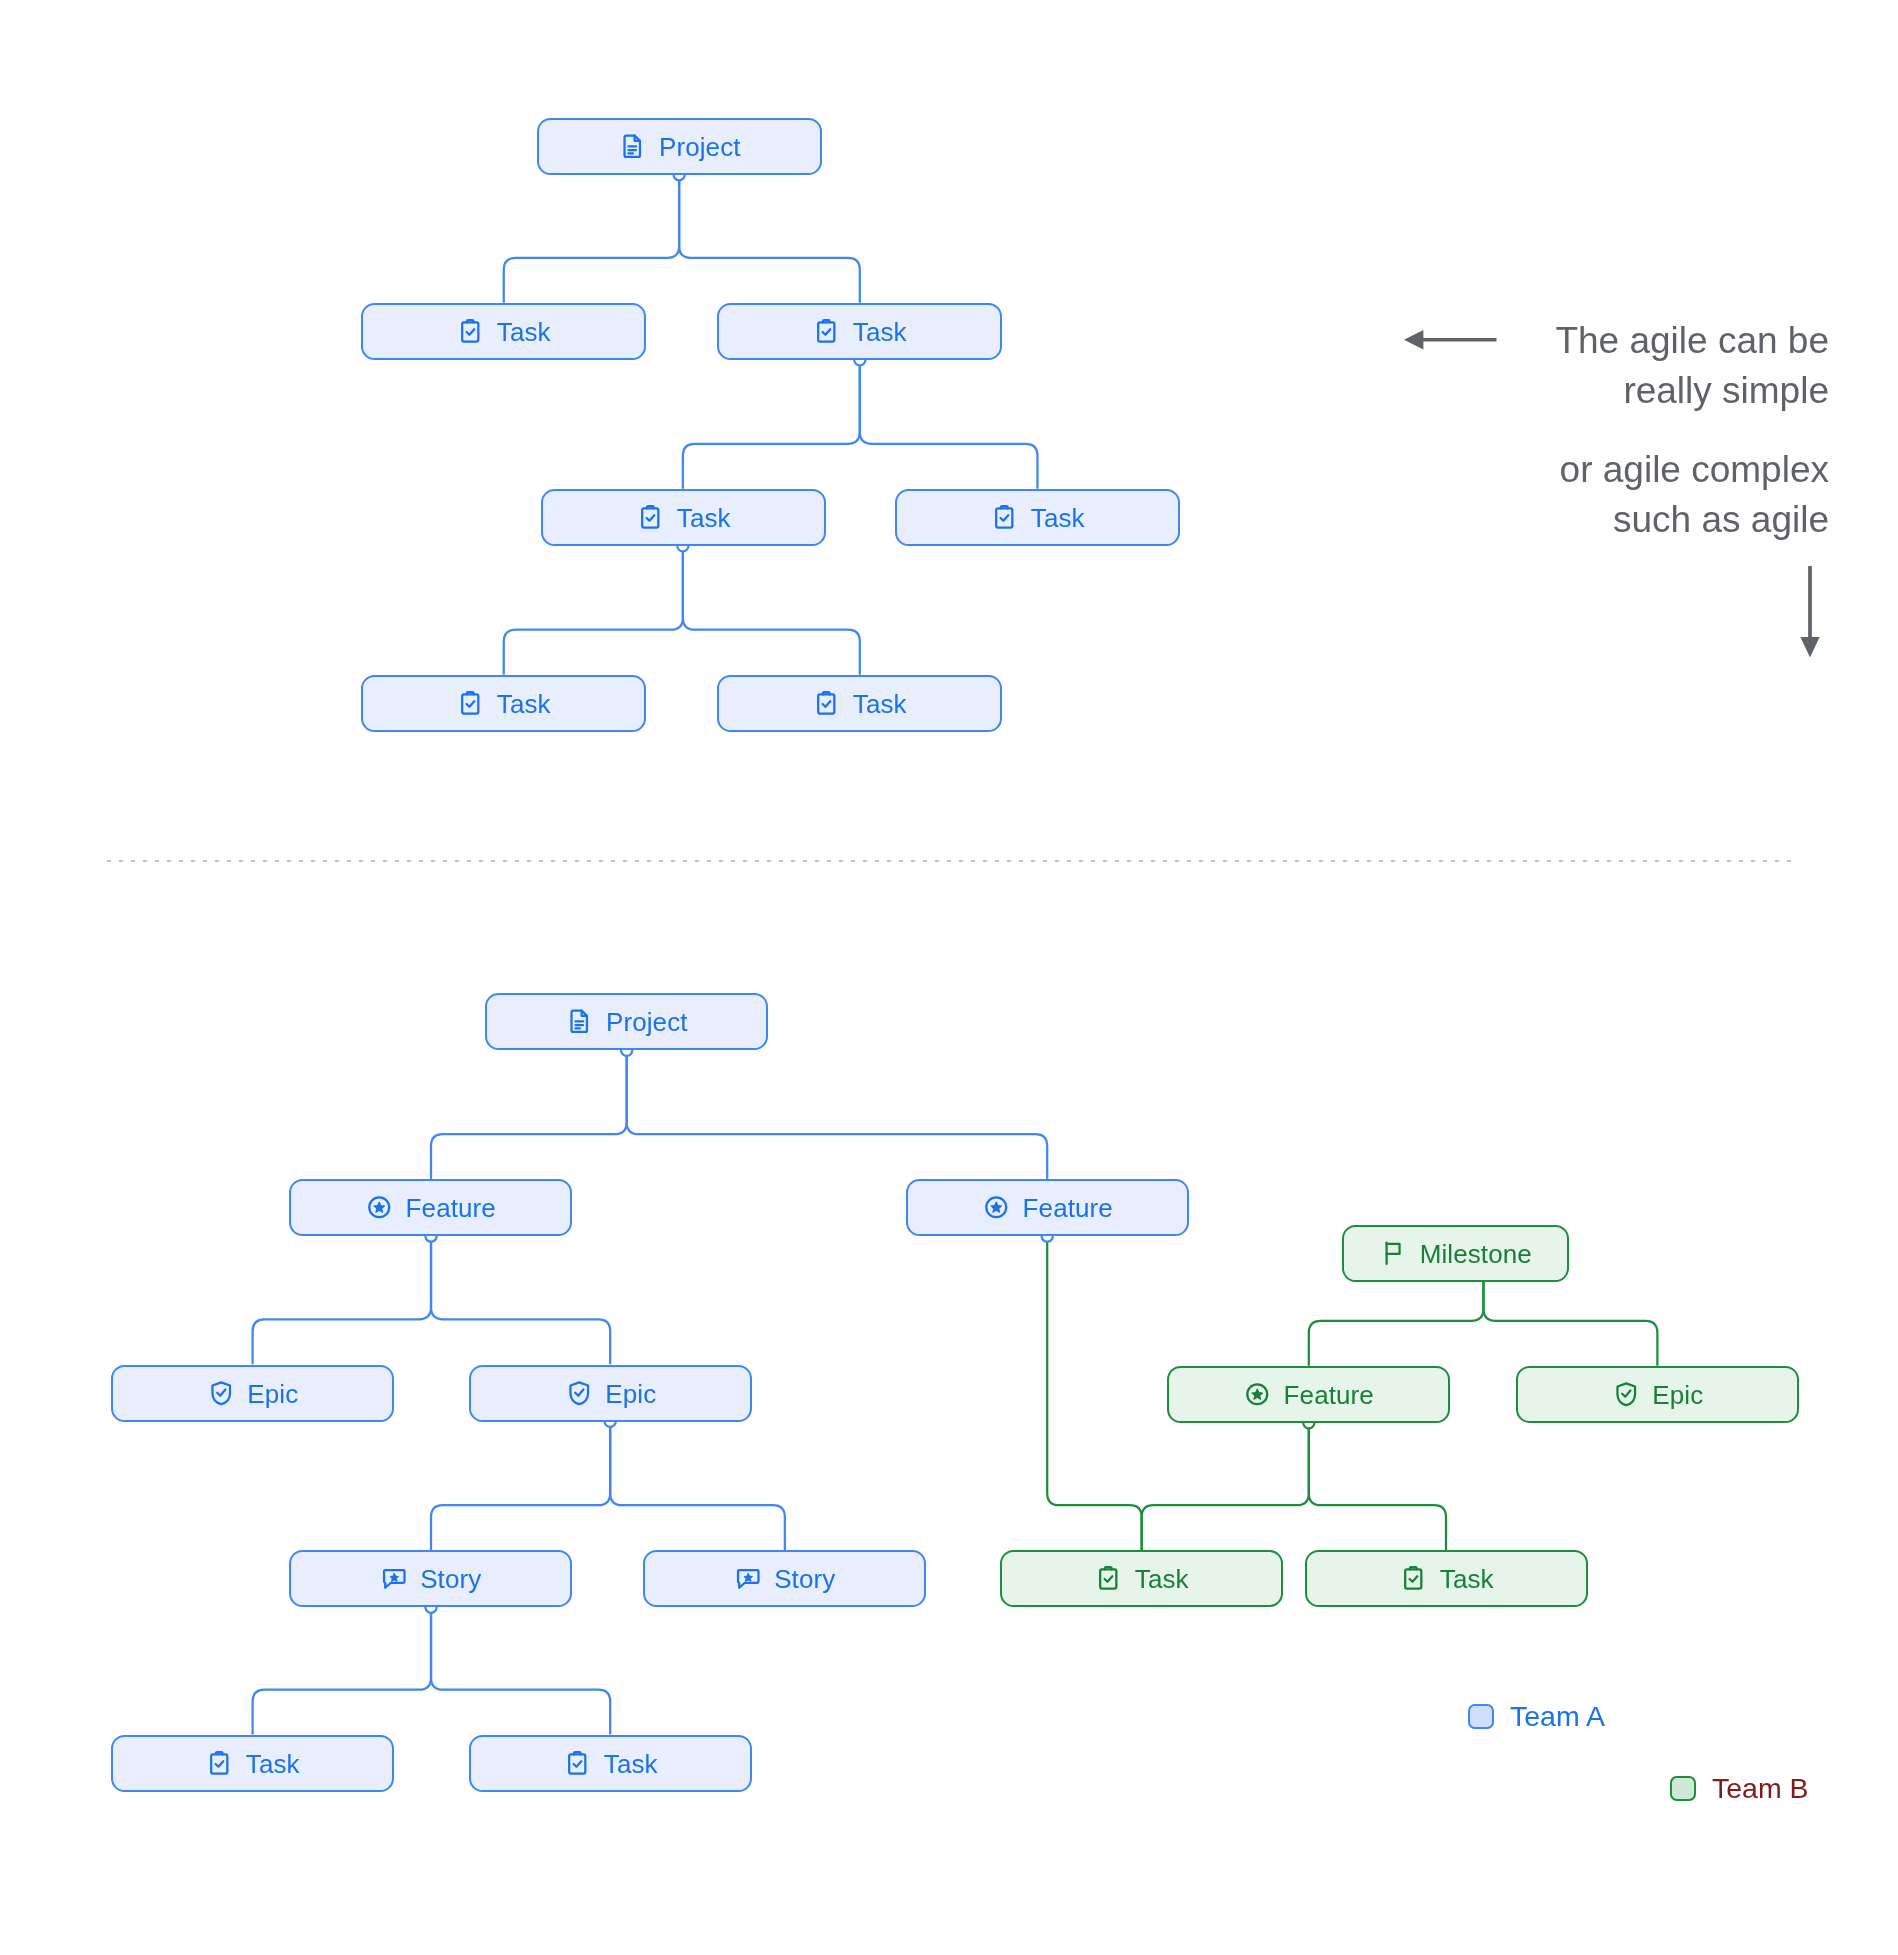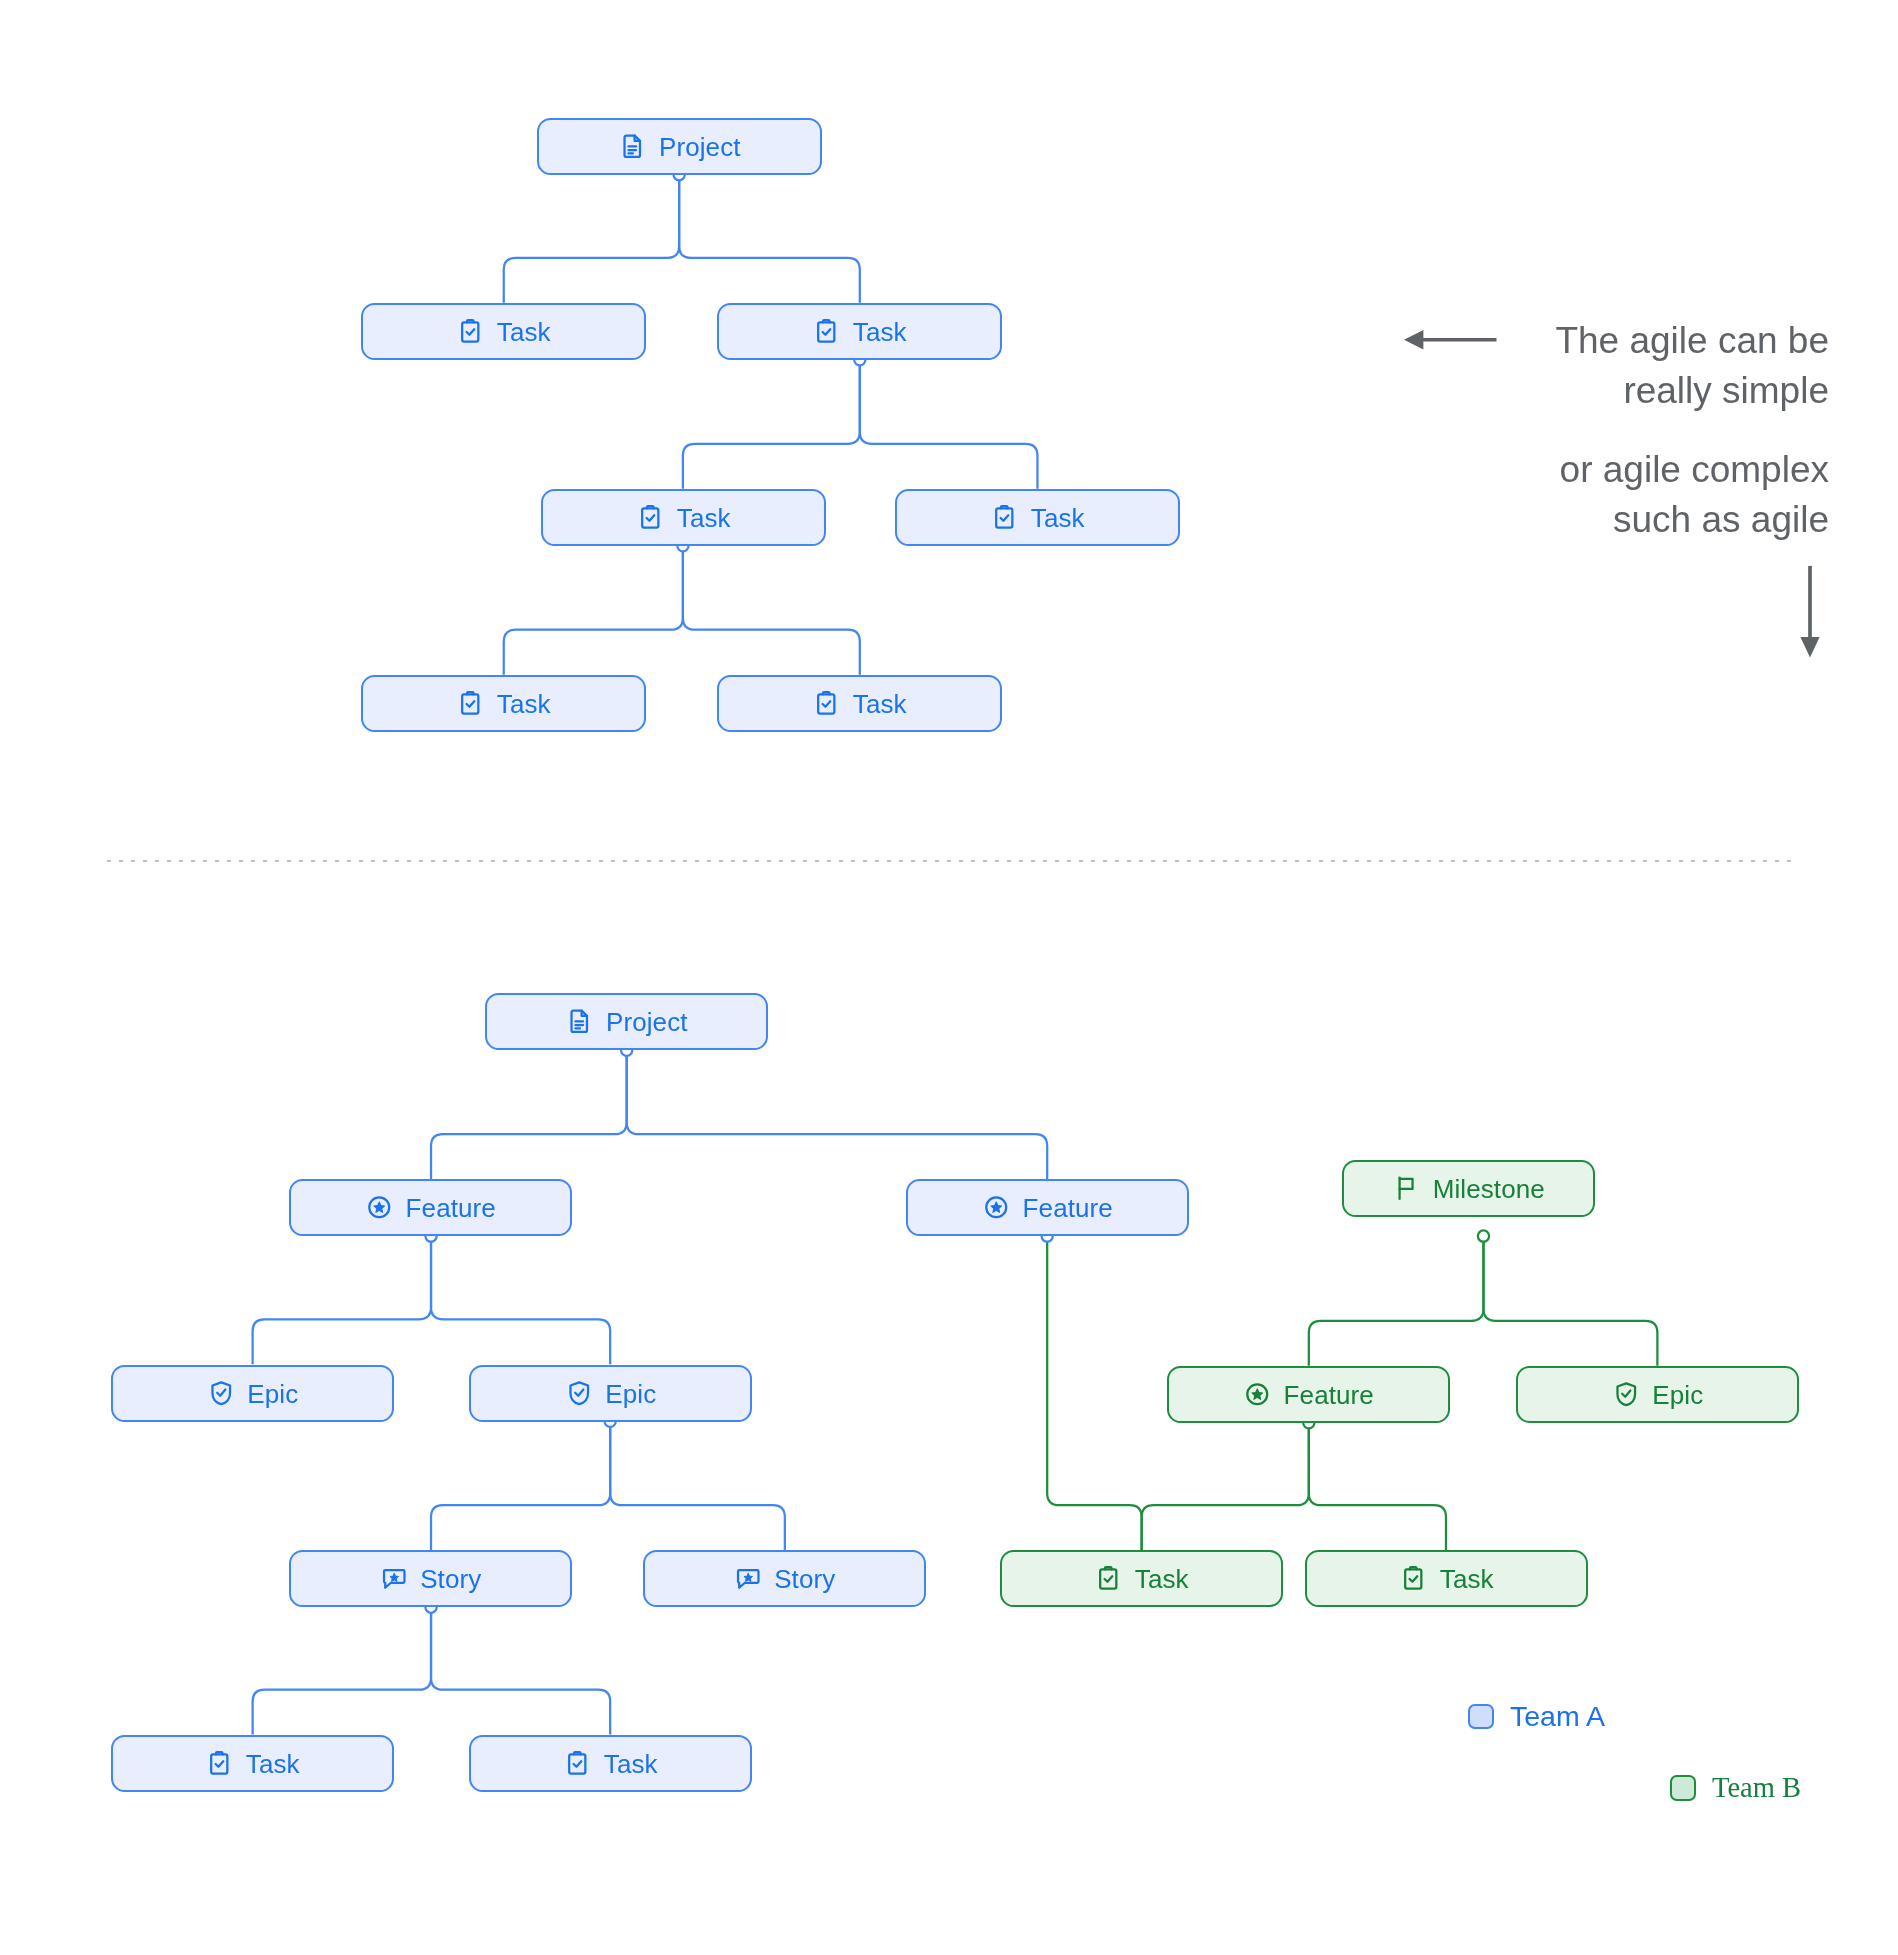--- a/index.html
+++ b/index.html
@@ -35,21 +35,21 @@
     text-align:right;
     white-space:nowrap;
   }
 
   .legend{position:absolute;display:flex;align-items:center;gap:16.5px;}
   .legend .sw{width:25.5px;height:25.5px;border-radius:6.7px;border-width:2.2px;border-style:solid;box-sizing:border-box;}
   .legend .sw.a{background:#CFDFFB;border-color:#4285F4;}
   .legend .sw.b{background:#CEEAD6;border-color:#1E8E3E;}
   .legend .lt{font-size:28.5px;}
   .legend .lt.a{color:#1A73E8;}
-  .legend .lt.b{color:#15803d;font-family:Liberation Serif, serif;}
+  .legend .lt.b{color:#7f1d1d;}
 
   .divider{
     position:absolute;left:107px;top:860px;width:1684px;height:2.2px;
     background-image:linear-gradient(to right,#BDC1C6 0 4.5px,transparent 4.5px 12px);
     background-size:12px 2.2px;background-repeat:repeat-x;
   }
 </style>
 </head>
 <body>
 
@@ -183,21 +183,21 @@
       </div>
       <div class="node team-a" style="left: 906px; top: 1179px; width: 283px; height: 57px;">
         <span class="glyph">
           <svg xmlns="http://www.w3.org/2000/svg" width="28.5" height="28.5" viewBox="0 0 24 24" fill="none" stroke="#1A73E8" stroke-width="1.9" stroke-linecap="round" stroke-linejoin="round">
             <circle cx="12" cy="12" r="8.4"></circle>
             <polygon points="12,7.6 13.35,10.6 16.5,10.9 14.1,13.1 14.8,16.3 12,14.6 9.2,16.3 9.9,13.1 7.5,10.9 10.65,10.6" fill="#1A73E8" stroke="#1A73E8" stroke-width="0.9"></polygon>
           </svg>
         </span>
         <span class="label">Feature</span>
       </div>
-      <div class="node team-b" style="left: 1342px; top: 1160px; width: 253px; height: 57px;">
+      <div class="node team-b" style="left: 1342px; top: 1225px; width: 227px; height: 57px;">
         <span class="glyph">
           <svg xmlns="http://www.w3.org/2000/svg" width="28.5" height="28.5" viewBox="0 0 24 24" fill="none" stroke="#188038" stroke-width="1.9" stroke-linecap="round" stroke-linejoin="round">
             <line x1="6.4" y1="3" x2="6.4" y2="21"></line>
             <path d="M6.4 4.2h10.9v8.4H6.4"></path>
           </svg>
         </span>
         <span class="label">Milestone</span>
       </div>
       <div class="node team-a" style="left: 111px; top: 1365px; width: 283px; height: 57px;">
         <span class="glyph">

